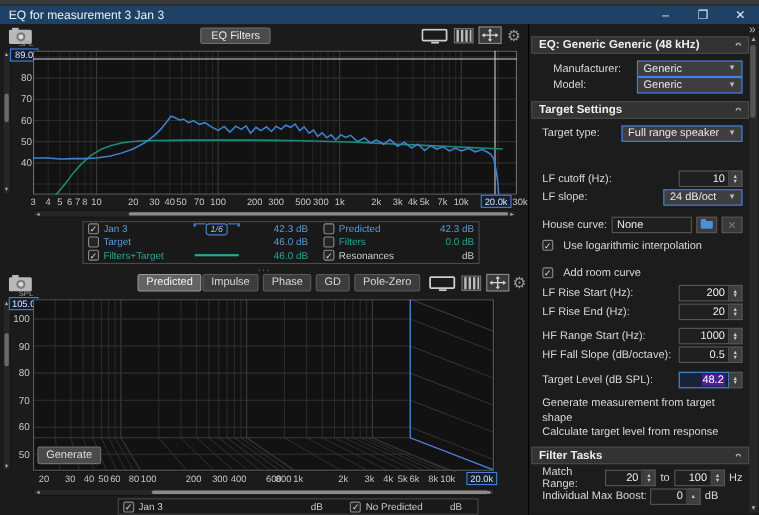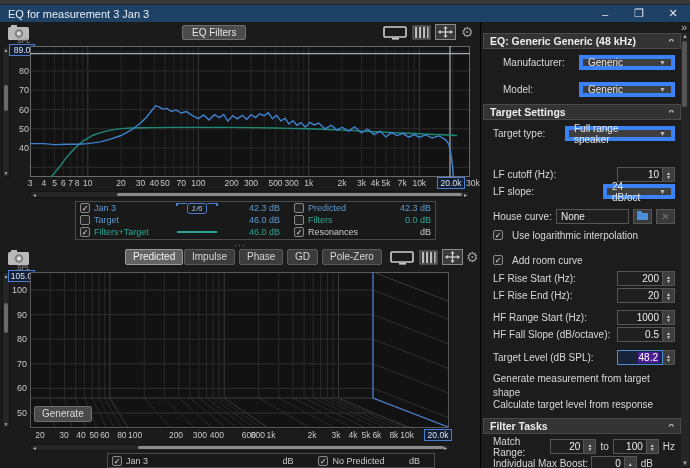--- a/index.html
+++ b/index.html
@@ -68,21 +68,21 @@
   .pexp { position:absolute; right:3px; top:-1px; color:#bbb; font-size:11px; }
   .pscroll { position:absolute; right:1px; top:11px; width:8px; height:433px; background:#262626; }
   .pscroll .thumb { position:absolute; left:1px; top:8px; width:5px; height:66px; background:#555; border-radius:2px; }
   .pscroll .arr { position:absolute; left:0; width:8px; text-align:center; font-size:6px; color:#aaa; }
   .sections { position:absolute; left:2px; top:0; width:198px; }
   .shead { height:16px; background:#333; border:1px solid #4a4a4a; display:flex; align-items:center; padding:0 6px; font-weight:bold; font-size:10.5px; color:#eee; }
   .shead .chev { margin-left:auto; color:#bbb; font-size:9px; }
   .prow { display:flex; align-items:center; padding:0 6px 0 10px; height:15px; }
   .prow .lab { flex:1; color:#d8d8d8; }
   .plain { padding:0 6px 0 10px; height:14px; line-height:14px; color:#d8d8d8; }
-  .drop { background:#3e3e3e; border:4px solid #3b82f6; height:15px; display:flex; align-items:center; padding:0 5px; color:#e8e8e8; }
+  .drop { background:#3e3e3e; border:1px solid #3b82f6; height:15px; display:flex; align-items:center; padding:0 5px; color:#e8e8e8; }
   .drop .caret { margin-left:auto; font-size:7px; color:#bbb; padding-left:6px; }
   .spin { display:flex; height:15px; }
   .spin .val { background:#1f1f1f; border:1px solid #565656; width:46px; text-align:right; padding:0 3px; color:#eee; line-height:13px; }
   .spin .btns { width:12px; background:#3e3e3e; border:1px solid #565656; border-left:none; display:flex; flex-direction:column; align-items:center; justify-content:center; color:#ccc; }
   .spin .btns span { font-size:5px; line-height:4px; }
   .spin.focus .val { border-color:#4a90d9; background:#18243a; }
   .selval { background:#4c1d95; color:#fff; padding:0 1px; }
   .pcheckrow { display:flex; align-items:center; gap:5px; padding-left:10px; height:14px; }
   .field { background:#1f1f1f; border:1px solid #565656; height:15px; line-height:13px; padding:0 4px; color:#eee; }
   .sqbtn { width:19px; height:15px; background:#3a3a3a; border:1px solid #565656; display:flex; align-items:center; justify-content:center; }
@@ -497,21 +497,21 @@
         <span>EQ: Generic Generic (48 kHz)</span>
         <span class="chev">ᴖ</span>
       </div>
       <div class="prow" style="margin-top:6px;">
         <span class="lab" style="padding-left:10px;">Manufacturer:</span>
         <span class="drop" style="width:96px;">
             <span>Generic</span>
             <span class="caret">▼</span>
           </span>
       </div>
-      <div class="prow" style="margin-top:12px;">
+      <div class="prow" style="margin-top:0;">
         <span class="lab" style="padding-left:10px;">Model:</span>
         <span class="drop" style="width:96px;">
             <span>Generic</span>
             <span class="caret">▼</span>
           </span>
       </div>
 
       <div class="shead" style="margin-top:7px;">
         <span>Target Settings</span>
         <span class="chev">ᴖ</span>

